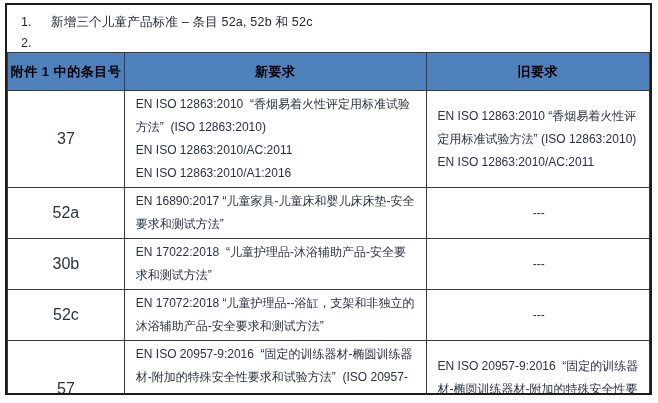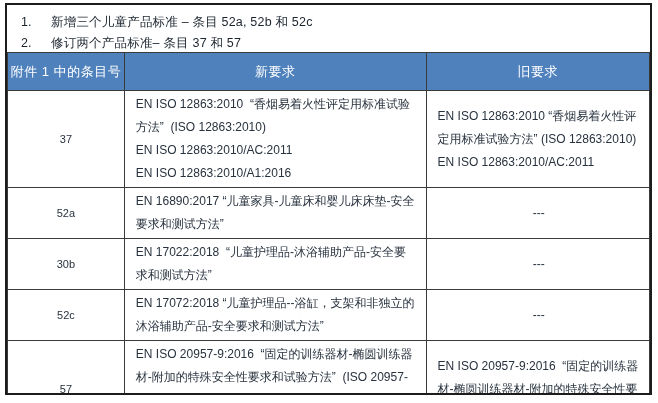--- a/index.html
+++ b/index.html
@@ -33,32 +33,32 @@
   table.standards {
     width: 100%;
     border-collapse: collapse;
     table-layout: fixed;
   }
   table.standards th, table.standards td {
     border: 1px solid #3a3a3a;
   }
   table.standards th {
     background: #4F81BD;
-    color: #ffffff;
+    color: #000000;
     font-size: 13px;
-    font-weight: normal;
+    font-weight: bold;
     height: 38px;
     text-align: center;
     vertical-align: middle;
     letter-spacing: 0.5px;
   }
   td.id-cell {
     text-align: center;
     vertical-align: middle;
-    font-size: 11px;
+    font-size: 16px;
     color: #28323e;
   }
   td.new-cell, td.old-cell {
     vertical-align: middle;
     font-size: 12px;
     line-height: 23px;
     color: #28323e;
     padding: 2px 9px 2px 11px;
     white-space: pre-wrap;
     word-break: break-word;
@@ -75,21 +75,20 @@
 
 <div class="content-box">
 
   <div class="intro">
     <div class="intro-item">
       <span class="num">1.</span>
       <span class="txt">新增三个儿童产品标准 – 条目 52a, 52b 和 52c</span>
     </div>
     <div class="intro-item">
       <span class="num">2.</span>
-      <span class="txt">修订两个产品标准– 条目 37 和 57</span>
     </div>
   </div>
 
   <table class="standards">
     <colgroup>
       <col style="width:18.2%">
       <col style="width:47.0%">
       <col style="width:34.8%">
     </colgroup>
     <thead>

